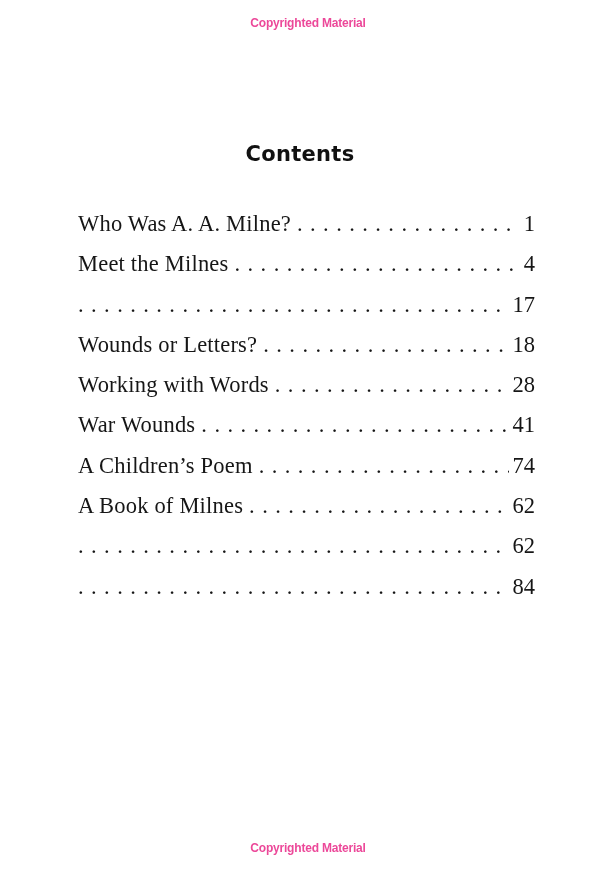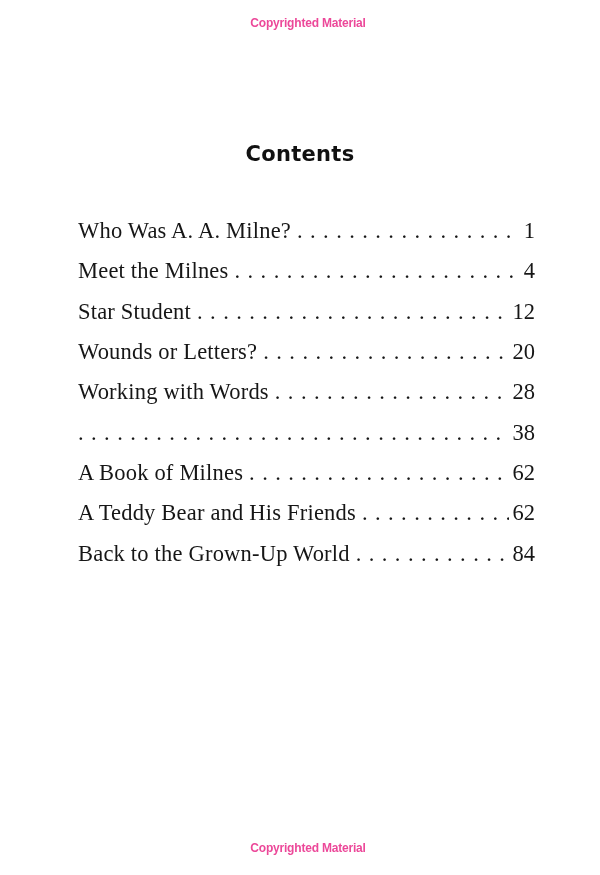--- a/index.html
+++ b/index.html
@@ -14,21 +14,21 @@
     .title {
       position: absolute; top: 142px; left: 0; width: 600px; text-align: center;
       font-family: "DejaVu Sans", sans-serif; font-weight: bold; font-size: 21px;
       color: #111111; letter-spacing: 0.3px;
     }
     .toc {
       position: absolute; top: 211px; left: 78px; width: 457px;
       margin: 0; padding: 0; list-style: none;
     }
     .toc-row {
-      display: flex; align-items: center; height: 40.3px;
+      display: flex; align-items: flex-start; height: 40.3px;
       font-family: "Liberation Serif", serif; font-size: 22.5px; color: #161616;
       white-space: nowrap; overflow: hidden;
     }
     .toc-label { flex: 0 0 auto; padding-right: 6px; letter-spacing: 0.2px; }
     .toc-leader {
       flex: 1 1 auto; overflow: hidden; white-space: nowrap;
       letter-spacing: 6.2px; color: #161616;
     }
     .toc-leader::before {
       content: ". . . . . . . . . . . . . . . . . . . . . . . . . . . . . . . . . . . . . . . . . . . . . . . . .";
@@ -48,48 +48,51 @@
     <span class="toc-label">Who Was A. A. Milne?</span>
     <span class="toc-leader"></span>
     <span class="toc-page">1</span>
   </li>
   <li class="toc-row">
     <span class="toc-label">Meet the Milnes</span>
     <span class="toc-leader"></span>
     <span class="toc-page">4</span>
   </li>
   <li class="toc-row">
-    <span class="toc-label">Star Student</span>
     <span class="toc-leader"></span>
-    <span class="toc-page">12</span>
+    <span class="toc-page">17</span>
   </li>
   <li class="toc-row">
     <span class="toc-label">Wounds or Letters?</span>
     <span class="toc-leader"></span>
-    <span class="toc-page">20</span>
+    <span class="toc-page">18</span>
   </li>
   <li class="toc-row">
     <span class="toc-label">Working with Words</span>
     <span class="toc-leader"></span>
     <span class="toc-page">28</span>
   </li>
   <li class="toc-row">
+    <span class="toc-label">War Wounds</span>
     <span class="toc-leader"></span>
-    <span class="toc-page">38</span>
+    <span class="toc-page">41</span>
+  </li>
+  <li class="toc-row">
+    <span class="toc-label">A Children’s Poem</span>
+    <span class="toc-leader"></span>
+    <span class="toc-page">74</span>
   </li>
   <li class="toc-row">
     <span class="toc-label">A Book of Milnes</span>
     <span class="toc-leader"></span>
     <span class="toc-page">62</span>
   </li>
   <li class="toc-row">
-    <span class="toc-label">A Teddy Bear and His Friends</span>
     <span class="toc-leader"></span>
     <span class="toc-page">62</span>
   </li>
   <li class="toc-row">
-    <span class="toc-label">Back to the Grown-Up World</span>
     <span class="toc-leader"></span>
     <span class="toc-page">84</span>
   </li>
 </ul>
 
 <div class="watermark wm-bottom">Copyrighted Material</div>
 
 </body></html>

